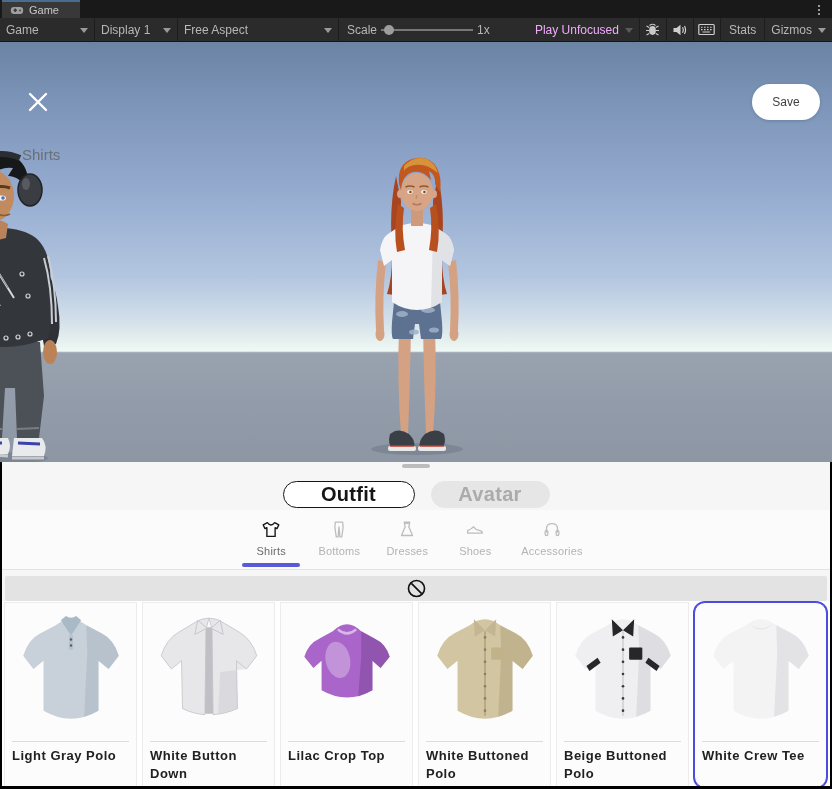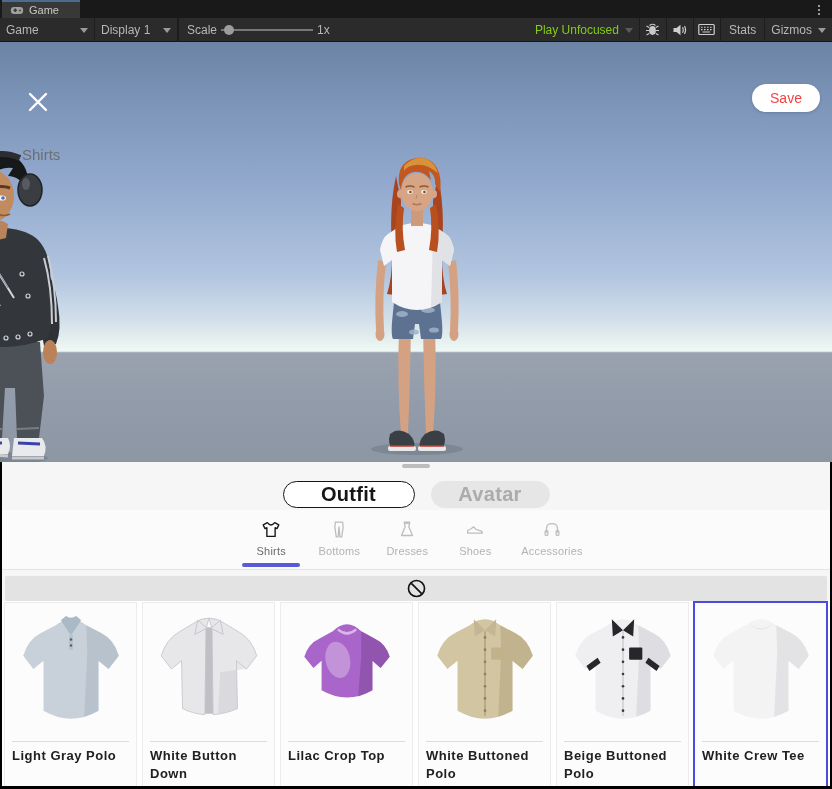--- a/index.html
+++ b/index.html
@@ -23,34 +23,34 @@
   .dd .caret { width:0; height:0; border-left:4px solid transparent; border-right:4px solid transparent;
     border-top:5px solid #9a9a9a; margin-top:1px; }
   .dd-game { width:94px; justify-content:space-between; }
   .dd-display { width:82px; justify-content:space-between; }
   .dd-aspect { width:160px; justify-content:space-between; }
   .scale-group { display:flex; align-items:center; gap:4px; padding:0 8px; }
   .slider { position:relative; width:92px; height:14px; cursor:pointer; }
   .slider .track { position:absolute; left:0; right:0; top:6px; height:2px; background:#777; }
   .slider .knob { position:absolute; left:3px; top:2px; width:10px; height:10px; border-radius:50%; background:#9d9d9d; }
   .tb-right { margin-left:auto; display:flex; align-items:center; height:24px; }
-  .dd-disabled { color:#84cc16;text-align:center; }
+  .dd-disabled { color:#f0abfc;text-align:center; }
   .dd-disabled .caret { border-top-color:#5a5a5a; }
   .icon-btn { width:26px; height:24px; display:flex; align-items:center; justify-content:center; cursor:pointer; }
   .txt-btn { height:24px; display:flex; align-items:center; padding:0 8px; cursor:pointer; }
 
   
   .viewport { position:absolute; left:0; top:42px; width:832px; height:420px; overflow:hidden;
     background:linear-gradient(180deg,#6b84a4 0%,#7e96ba 16%,#95acd0 36%,#b3c6e0 56%,#d2dfea 66%,#e9f3f0 72%,#eef8f4 73.6%,#99a2ae 74%,#939caa 85%,#8d96a3 100%); }
   .overlay-label { position:absolute; left:22px; top:104px; font-size:15px; color:#6a6f76; z-index:1; }
   .avatar-side { position:absolute; left:-22px; top:104px; z-index:2; }
   .avatar-main { position:absolute; left:352px; top:104px; z-index:2; cursor:grab; }
   .close-btn { position:absolute; left:26px; top:48px; width:24px; height:24px; z-index:5; cursor:pointer; }
-  .save-btn { position:absolute; right:12px; top:42px; width:68px; height:28px; border-radius:18px; background:#fff;
-    border:none; z-index:5; font-size:14px; color:#ef4444; display:flex; align-items:center; justify-content:center;
+  .save-btn { position:absolute; right:12px; top:42px; width:68px; height:36px; border-radius:18px; background:#fff;
+    border:none; z-index:5; font-size:12px; color:#404040; display:flex; align-items:center; justify-content:center;
     cursor:pointer; box-shadow:0 1px 3px rgba(40,55,75,.25); font-family:"Liberation Sans",sans-serif; }
 
   
   .panel { position:absolute; left:0; top:462px; width:832px; height:327px; background:#f6f6f6; }
   .drag-handle { position:absolute; left:50%; top:2px; transform:translateX(-50%); width:28px; height:4px;
     border-radius:2px; background:#bcbcbc; cursor:grab; }
   .modes { position:absolute; left:0; top:19px; width:100%; display:flex; justify-content:center; gap:16px; }
   .mode-btn { height:27px; border-radius:14px; font-size:20px; font-weight:bold; display:flex; align-items:center;
     justify-content:center; cursor:pointer; font-family:"Liberation Sans",sans-serif; letter-spacing:.3px; }
   .mode-btn.on { width:132px; background:#fff; border:1.5px solid #161616; color:#161616; }
@@ -111,20 +111,24 @@
     <div class="dd dd-game">
       <span>Game</span>
       <span class="caret"></span>
     </div>
     <div class="tb-sep"></div>
     <div class="dd dd-display">
       <span>Display 1</span>
       <span class="caret"></span>
     </div>
     <div class="tb-sep"></div>
+    <div class="dd dd-aspect">
+      <span>Free Aspect</span>
+      <span class="caret"></span>
+    </div>
     <div class="tb-sep"></div>
     <div class="scale-group">
       <span>Scale</span>
       <div class="slider">
         <div class="track"></div>
           <div class="knob"></div>
       </div>
       <span>1x</span>
     </div>
     <div class="tb-right">
@@ -375,21 +379,21 @@
                 <circle cx="55" cy="74" r="1.3" fill="#3a3a3e"></circle>
                 <circle cx="55" cy="86" r="1.3" fill="#3a3a3e"></circle>
                 <circle cx="55" cy="98" r="1.3" fill="#3a3a3e"></circle>
                 <path d="M44,8 L55,19 L45,25 Z M66,8 L55,19 L65,25 Z" fill="#26262b"></path>
                 <rect x="61" y="36" width="13" height="12" rx="1" fill="#26262b"></rect>
                 <path d="M80,46 L91,54 L88,59 L77,51 Z M30,46 L19,54 L22,59 L33,51 Z" fill="#26262b"></path>
               </svg>
             </div>
           <div class="card-label">Beige Buttoned Polo</div>
         </div>
-        <div class="card sel" style="border-color: rgb(75, 75, 223); box-shadow: rgb(75, 75, 223) 0px 0px 0px 1px;">
+        <div class="card sel" style="border-color: rgb(75, 75, 223); box-shadow: rgb(75, 75, 223) 0px 0px 0px 1px; border-radius: 11px;">
           <div class="thumb">
               <svg viewBox="0 0 110 120" width="112" height="122">
                 <path d="M40,14 Q47,8 55,8 Q63,8 70,14 L85,22 Q97,28 102,44 L92,57 L82,49 L82,98 Q68,106 55,106 Q42,106 28,98 L28,49 L18,57 L8,44 Q13,28 25,22 Z" fill="#f3f3f4"></path>
                 <path d="M70,14 L85,22 Q97,28 102,44 L92,57 L82,49 L82,98 Q75,102 68,104 L71,40 Z" fill="#d5d5da" opacity=".55"></path>
                 <path d="M44,13 Q55,22 66,13 Q61,18 55,18 Q49,18 44,13 Z" fill="#d5d5da"></path>
               </svg>
             </div>
           <div class="card-label">White Crew Tee</div>
         </div>
       </div>

